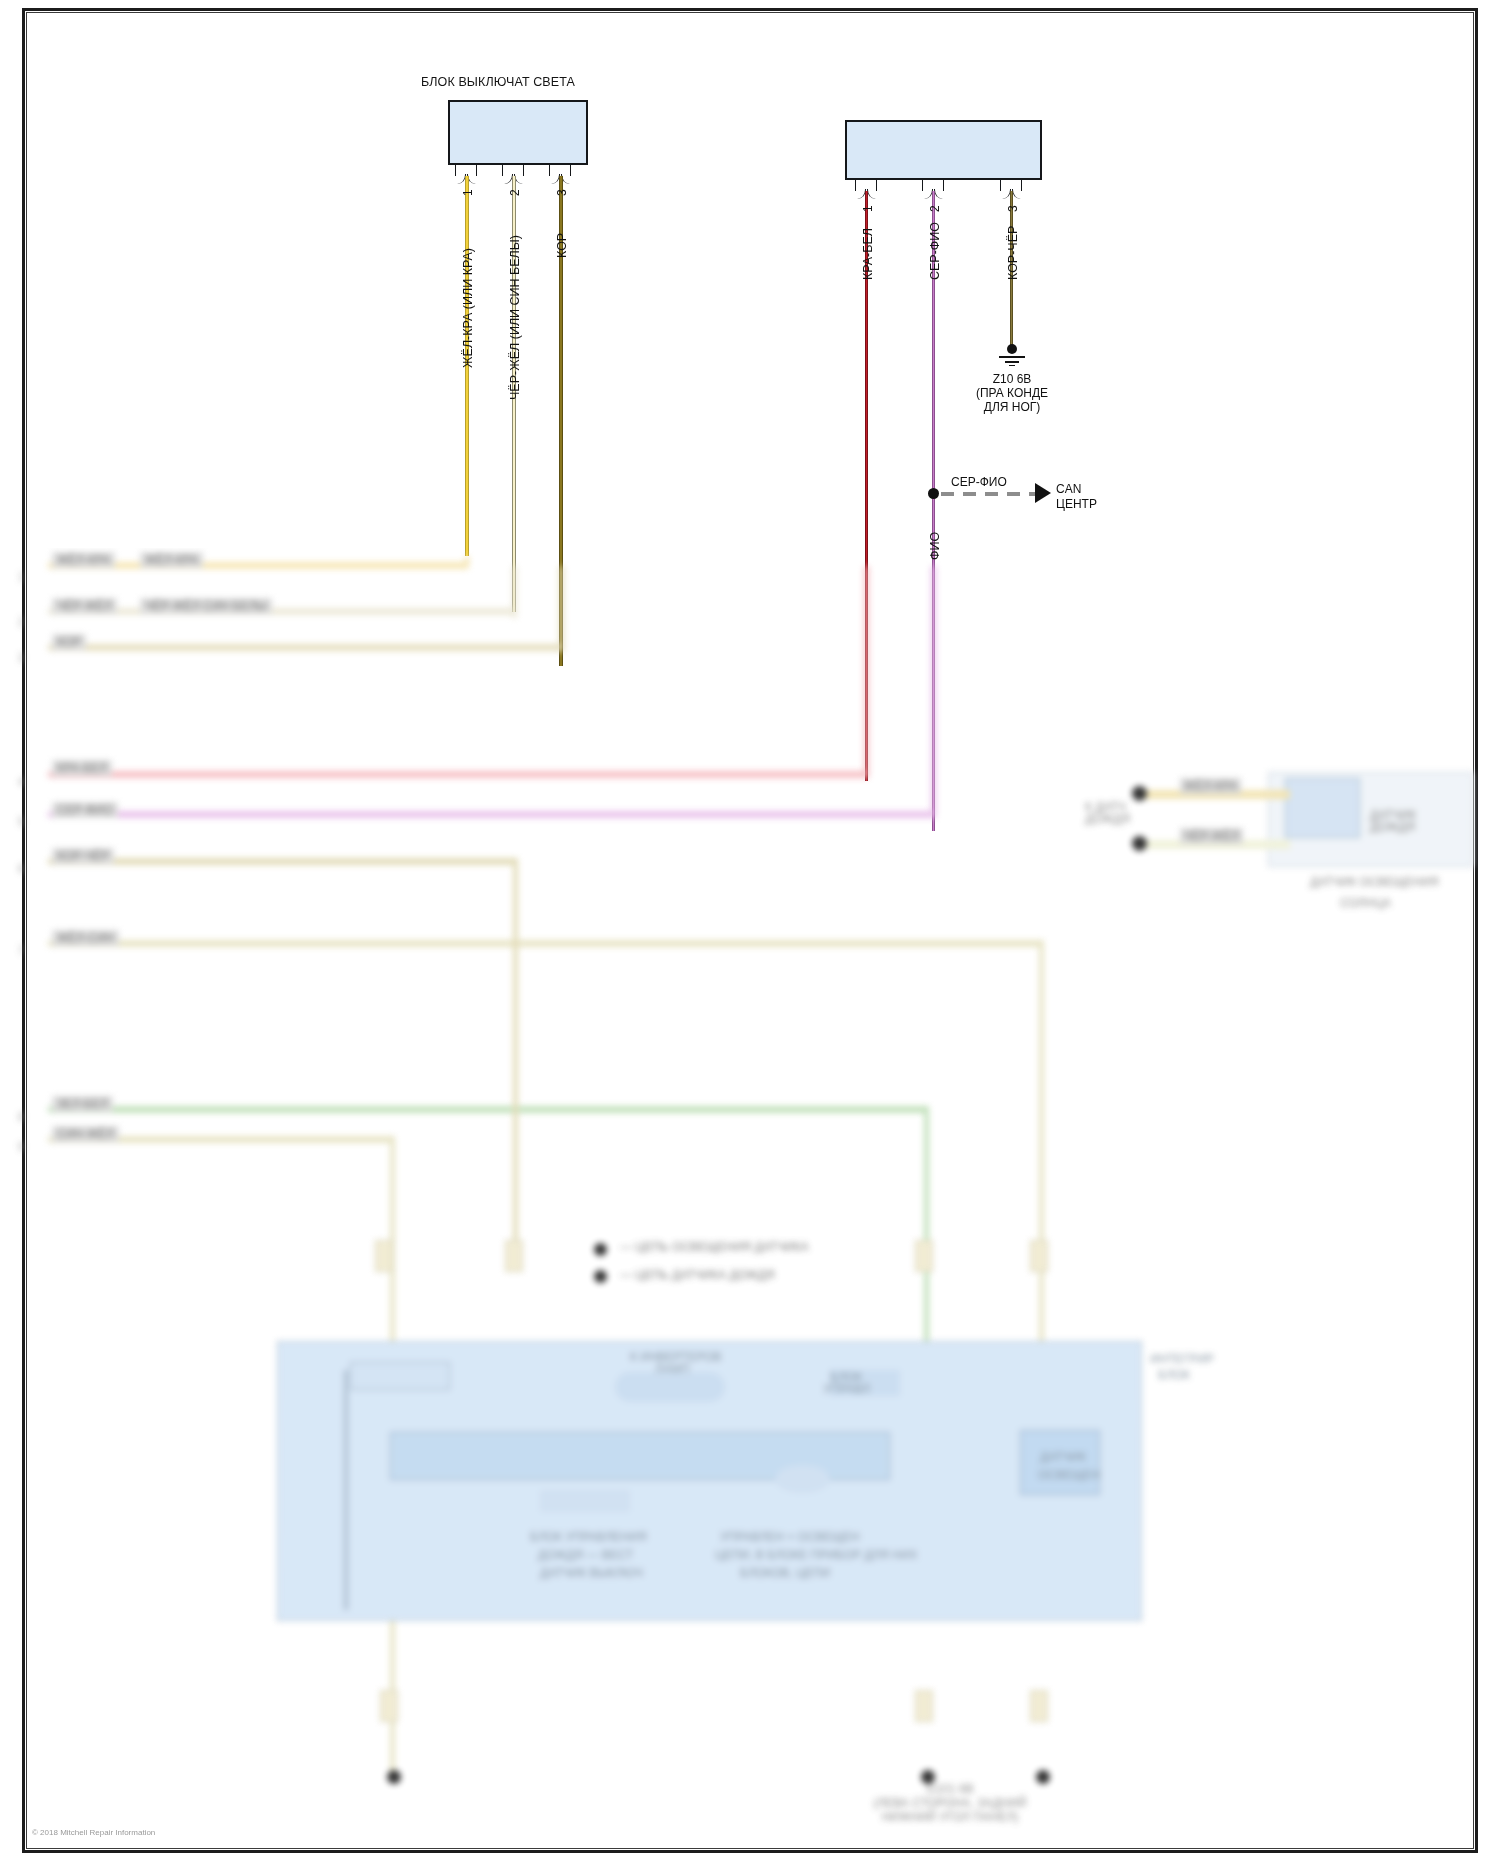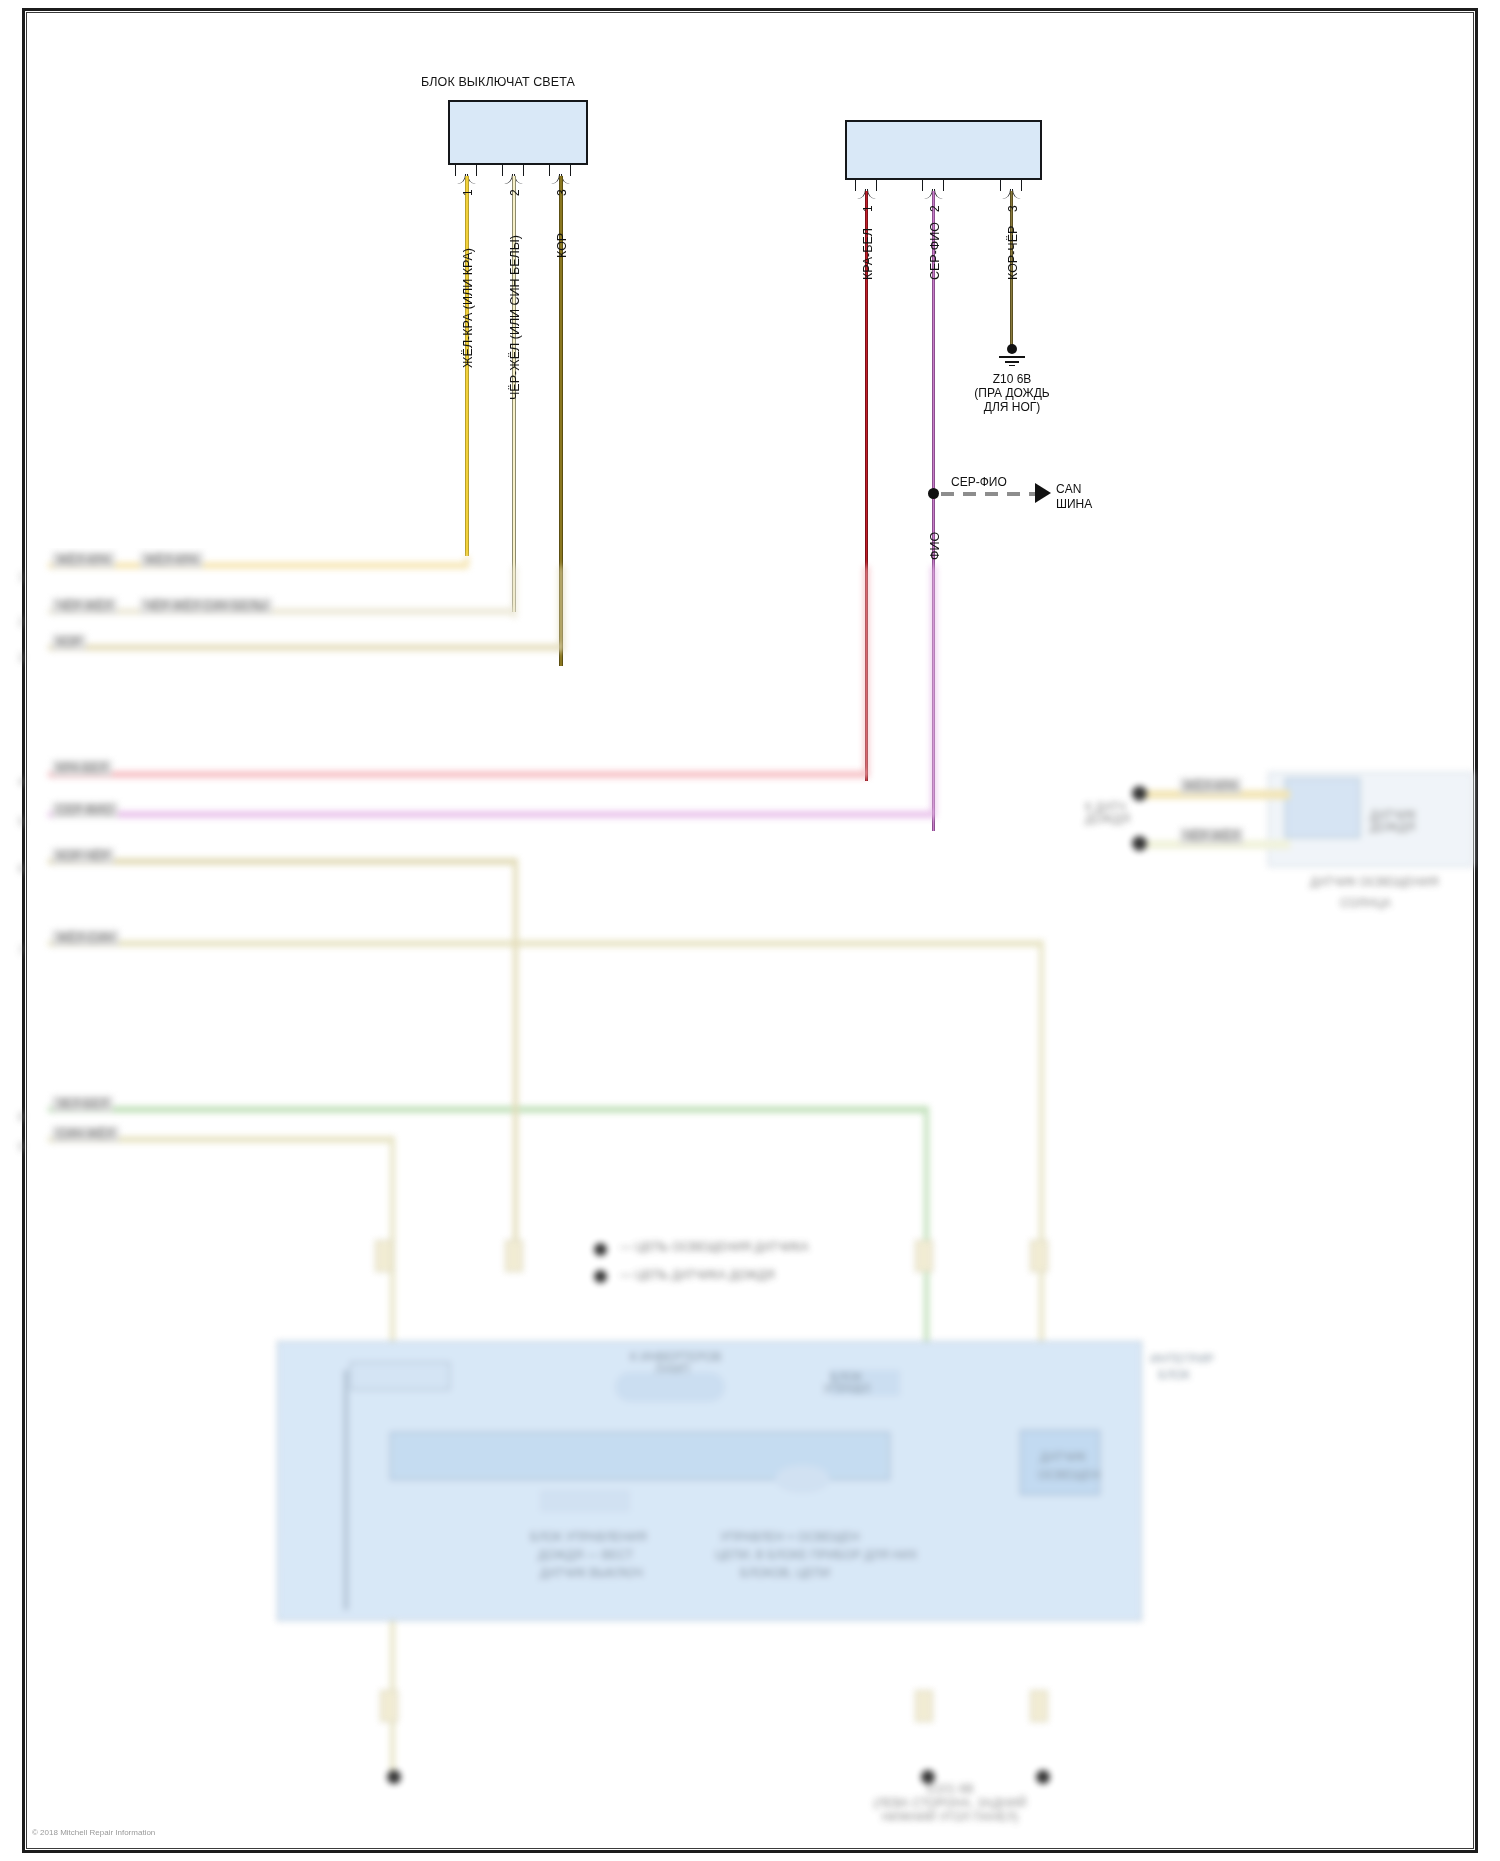--- a/index.html
+++ b/index.html
@@ -93,29 +93,29 @@
   <div class="vlbl pinno" style="left:1006px;top:212px;">3</div>
   <div class="vlbl wname" style="left:1006px;top:280px;">КОР-ЧЁР</div>
 
   <div class="gnd" style="left:999px;top:344px;">
     <div class="dot"></div>
       <div class="b1"></div>
       <div class="b2"></div>
       <div class="b3"></div>
   </div>
   <div class="lbl small ctr" style="left:952px;top:372px;width:120px;">Z10 6В</div>
-  <div class="lbl small ctr" style="left:942px;top:386px;width:140px;white-space:pre-line;line-height:14px;">(ПРА ДОЖДЬ
+  <div class="lbl small ctr" style="left:942px;top:386px;width:140px;white-space:pre-line;line-height:14px;">(ПРА КОНДЕ
 ДЛЯ НОГ)</div>
 
   <div class="jdot" style="left:928px;top:488px;"></div>
   <div class="dash" style="left:941px;top:492px;width:97px;"></div>
   <div class="arrow" style="left:1035px;top:483px;"></div>
   <div class="lbl small" style="left:951px;top:475px;">СЕР-ФИО</div>
   <div class="lbl small" style="left:1056px;top:482px;white-space:pre-line;line-height:15px;">CAN
-ШИНА</div>
+ЦЕНТР</div>
 
   <div class="blurwrap">
     <div class="layer">
 
       <div class="wire" style="left:465px;top:556px;width:4px;height:10px;background:#f0dda0;"></div>
       <div class="wire" style="left:48px;top:562px;width:421px;height:7px;background:#f5e3ab;border-radius:3px;"></div>
       <div class="wire" style="left:48px;top:608px;width:468px;height:7px;background:#eae6d2;border-radius:3px;"></div>
       <div class="wire" style="left:48px;top:644px;width:515px;height:7px;background:#e2dab6;border-radius:3px;"></div>
 
       <div class="wire" style="left:48px;top:771px;width:820px;height:7px;background:#f5b6bb;border-radius:3px;"></div>

